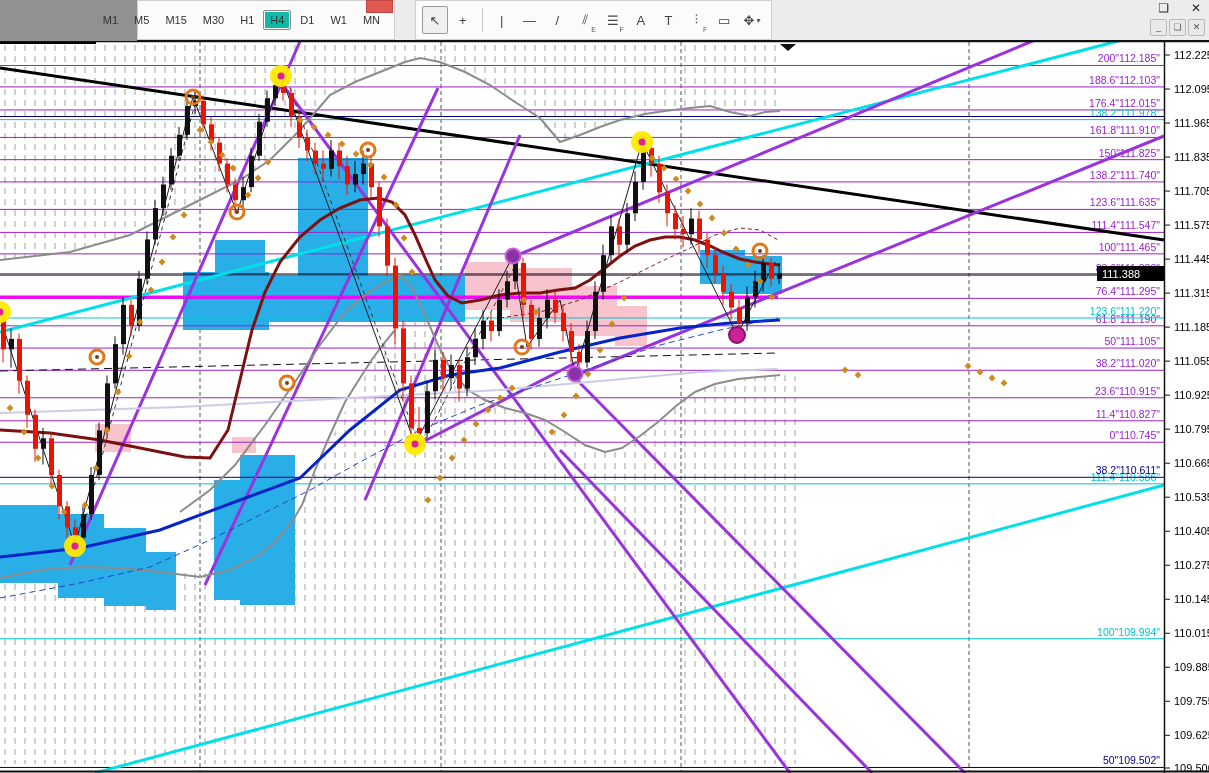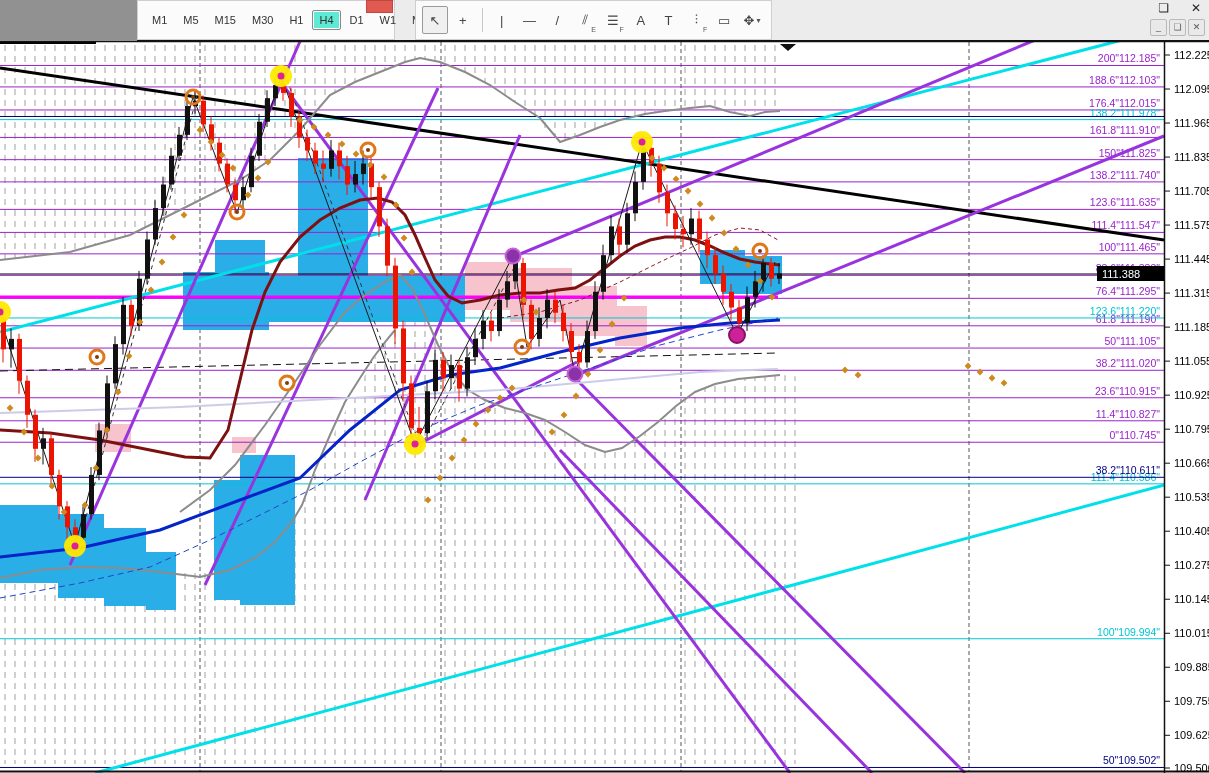--- a/index.html
+++ b/index.html
@@ -2,25 +2,25 @@
 <html><head>
 <meta charset="utf-8">
 <style>
   html,body{margin:0;padding:0;width:1209px;height:773px;overflow:hidden;
     font-family:"Liberation Sans",sans-serif;background:#fff;}
   #chrome{position:absolute;left:0;top:0;width:1209px;height:41px;background:#ececec;
     border-bottom:1px solid #111;box-sizing:border-box;}
   #corner{position:absolute;left:0;top:0;width:137px;height:41px;background:#919191;}
   .tbgroup{position:absolute;top:0;height:40px;background:#fbfbfb;
     border:1px solid #cfcfcf;box-sizing:border-box;display:flex;align-items:center;}
-  #tf-bar{left:137px;width:258px;padding:0 6px;}
+  #tf-bar{left:137px;width:258px;padding:0 6px;justify-content:flex-end;}
   #tool-bar{left:415px;width:357px;padding:0 6px;gap:2px;}
   .tfbtn{font-size:11px;color:#333;padding:3px 6px;margin:0 1px;border:1px solid transparent;
     border-radius:2px;cursor:default;}
-  .tfbtn.sel{border:1px solid #8a8a8a;background:#5eead4;box-shadow:inset 0 0 0 1px #fff;}
+  .tfbtn.sel{border:1px solid #8a8a8a;background:#14b8a6;box-shadow:inset 0 0 0 1px #fff;}
   .tool{font-size:13px;color:#444;width:24px;height:26px;display:flex;align-items:center;
     justify-content:center;position:relative;border:1px solid transparent;border-radius:2px;}
   .tool.sel{border:1px solid #9a9a9a;background:#f0f0f0;}
   .tool .sub{position:absolute;right:1px;bottom:0px;font-size:7px;color:#555;}
   .tool .caret{font-size:8px;color:#555;margin-left:2px;}
   .toolsep{width:1px;height:24px;background:#c8c8c8;margin:0 4px;}
   #redfrag{position:absolute;left:366px;top:0;width:27px;height:13px;background:#e05a52;
     border:1px solid #c04840;box-sizing:border-box;}
   #main-controls{position:absolute;right:8px;top:0px;height:16px;display:flex;gap:22px;}
   #main-controls .mc{font-size:12px;color:#222;line-height:16px;}

